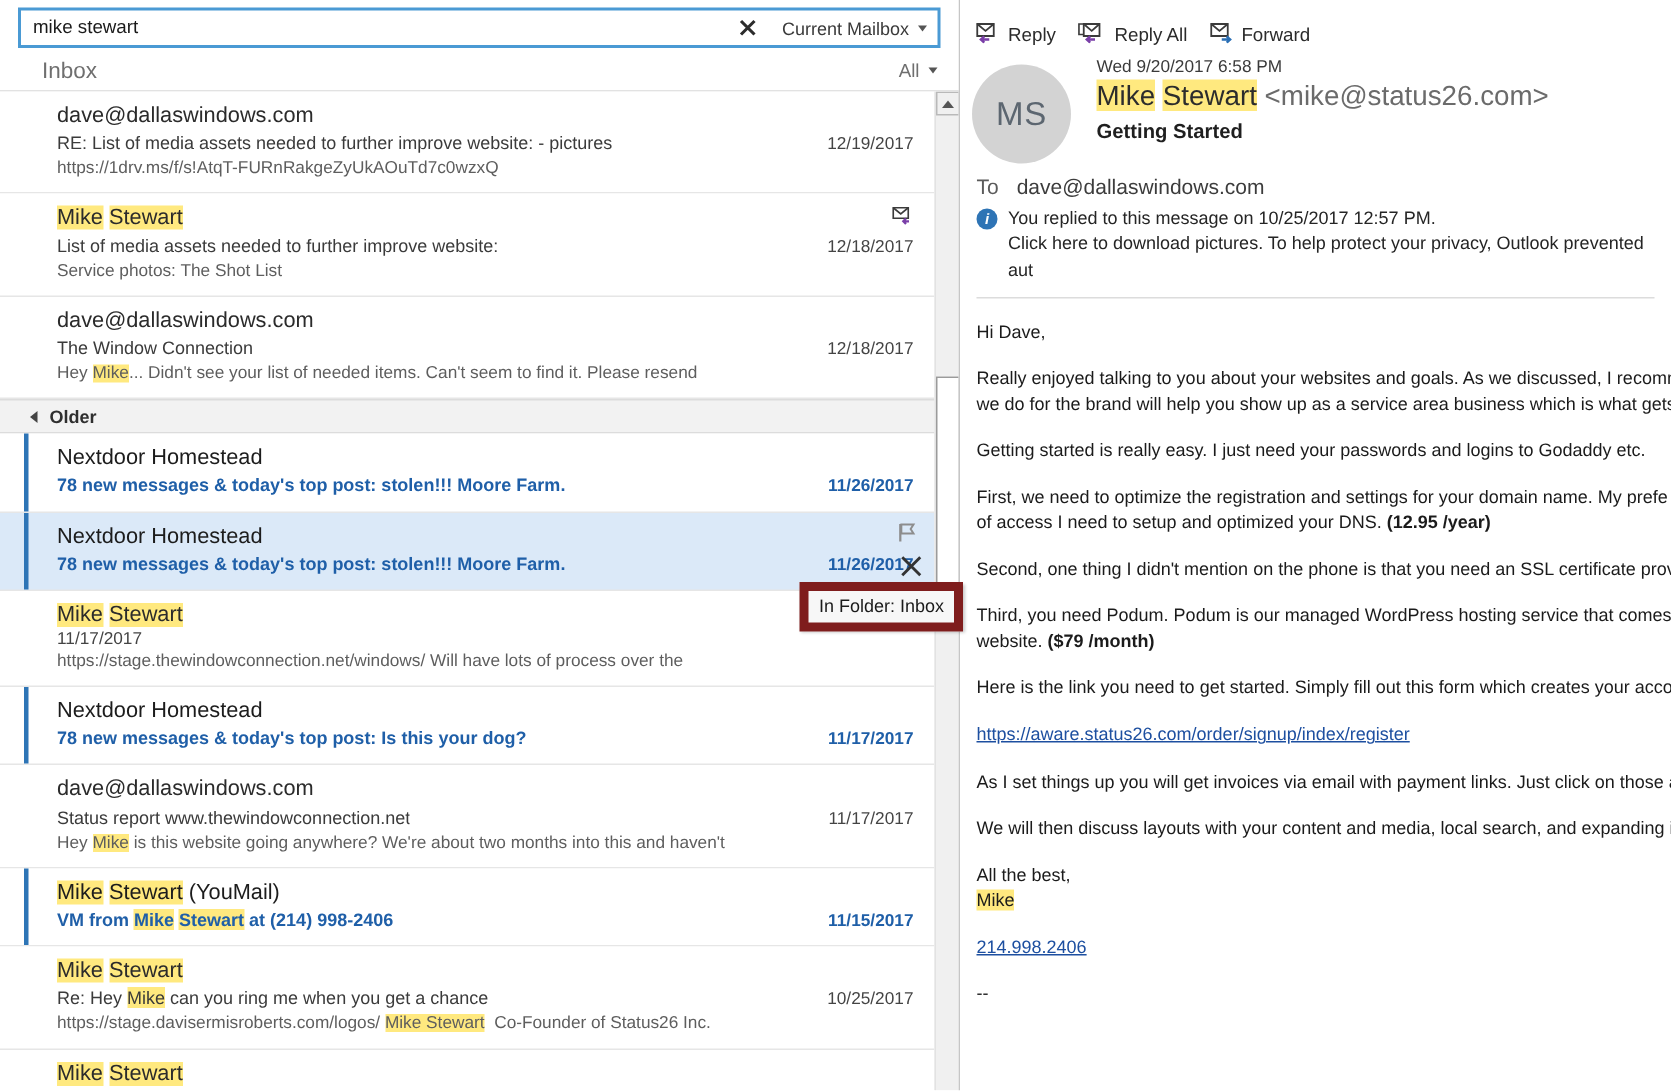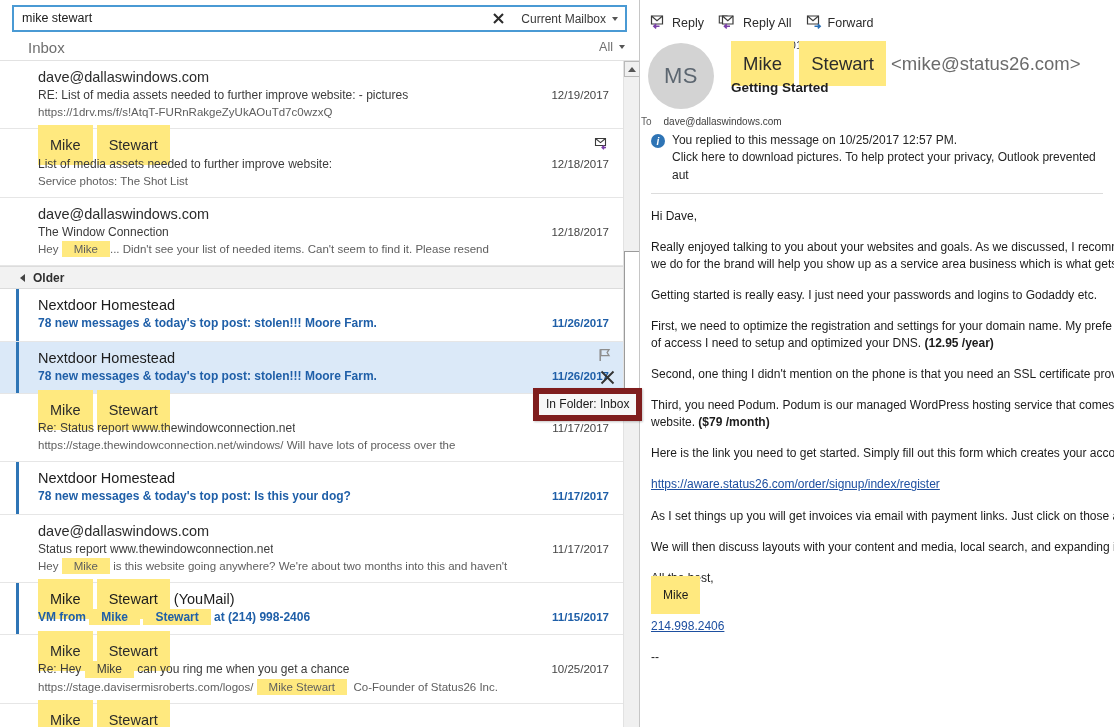--- a/index.html
+++ b/index.html
@@ -133,21 +133,21 @@
   .msg.unread .subject { color: #1f5fa8; font-weight: bold; }
   .date {
     font-size: 11.5px; color: #444; white-space: nowrap; flex-shrink: 0;
   }
   .msg.unread .date { color: #1f5fa8; font-weight: bold; }
   .preview {
     font-size: 11.5px; color: #5e5e5e; line-height: 1.4;
     margin-top: 1px; white-space: nowrap; overflow: hidden;
   }
   mark {
-    background: #ffe97f; color: inherit; padding: 12px; margin-top: 16px;
+    background: #ffe97f; color: inherit; padding: 0; margin-top: 16px;
   }
   .msg.unread mark { background: #ffe97f; }
 
   .row-icons {
     position: absolute; right: 12px; top: 6px;
     display: flex; flex-direction: column; align-items: flex-end;
   }
   .flag-icon { margin-bottom: 2px; }
   .del-x {
     position: absolute; right: 8px; top: 28px;
@@ -222,22 +222,22 @@
   .from-line {
     font-size: 18.5px; color: #2c2c2c; margin-top: 2px;
     white-space: nowrap;
   }
   .from-line .addr { color: #6b6b6b; margin-top: 20px; }
   .email-subject {
     font-size: 13.5px; font-weight: bold; color: #1f1f1f;
     margin-top: 5px;
   }
   .to-line {
-    display: flex; gap: 12px; padding: 7px 0 0 1px;
-    font-size: 10px; color: #3c3c3c; text-align: right;
+    display: flex; gap: 12px; padding: 7px 0 0 11px;
+    font-size: 14px; color: #3c3c3c; text-align: right;
   }
   .to-label { color: #5b5b5b; }
   .infobar {
     display: flex; gap: 7px; padding: 5px 0 0 11px;
   }
   .info-icon {
     width: 14px; height: 14px; border-radius: 50%;
     background: #2e74b5; color: #fff;
     font-size: 10px; font-weight: bold;
     display: flex; align-items: center; justify-content: center;
@@ -375,21 +375,20 @@
             <span class="date">11/26/2017</span>
           </div>
           <div class="preview"></div>
         </div>
 
         <div class="msg">
           <div class="msg-top">
             <span class="sender"><mark>Mike</mark> <mark>Stewart</mark></span>
           </div>
           <div class="sub-row">
-            <span class="subject">Re: Status report www.thewindowconnection.net</span>
             <span class="date">11/17/2017</span>
           </div>
           <div class="preview">https://stage.thewindowconnection.net/windows/  Will have lots of process over the</div>
         </div>
 
         <div class="msg unread">
           <div class="msg-top">
             <span class="sender">Nextdoor Homestead</span>
           </div>
           <div class="sub-row">

